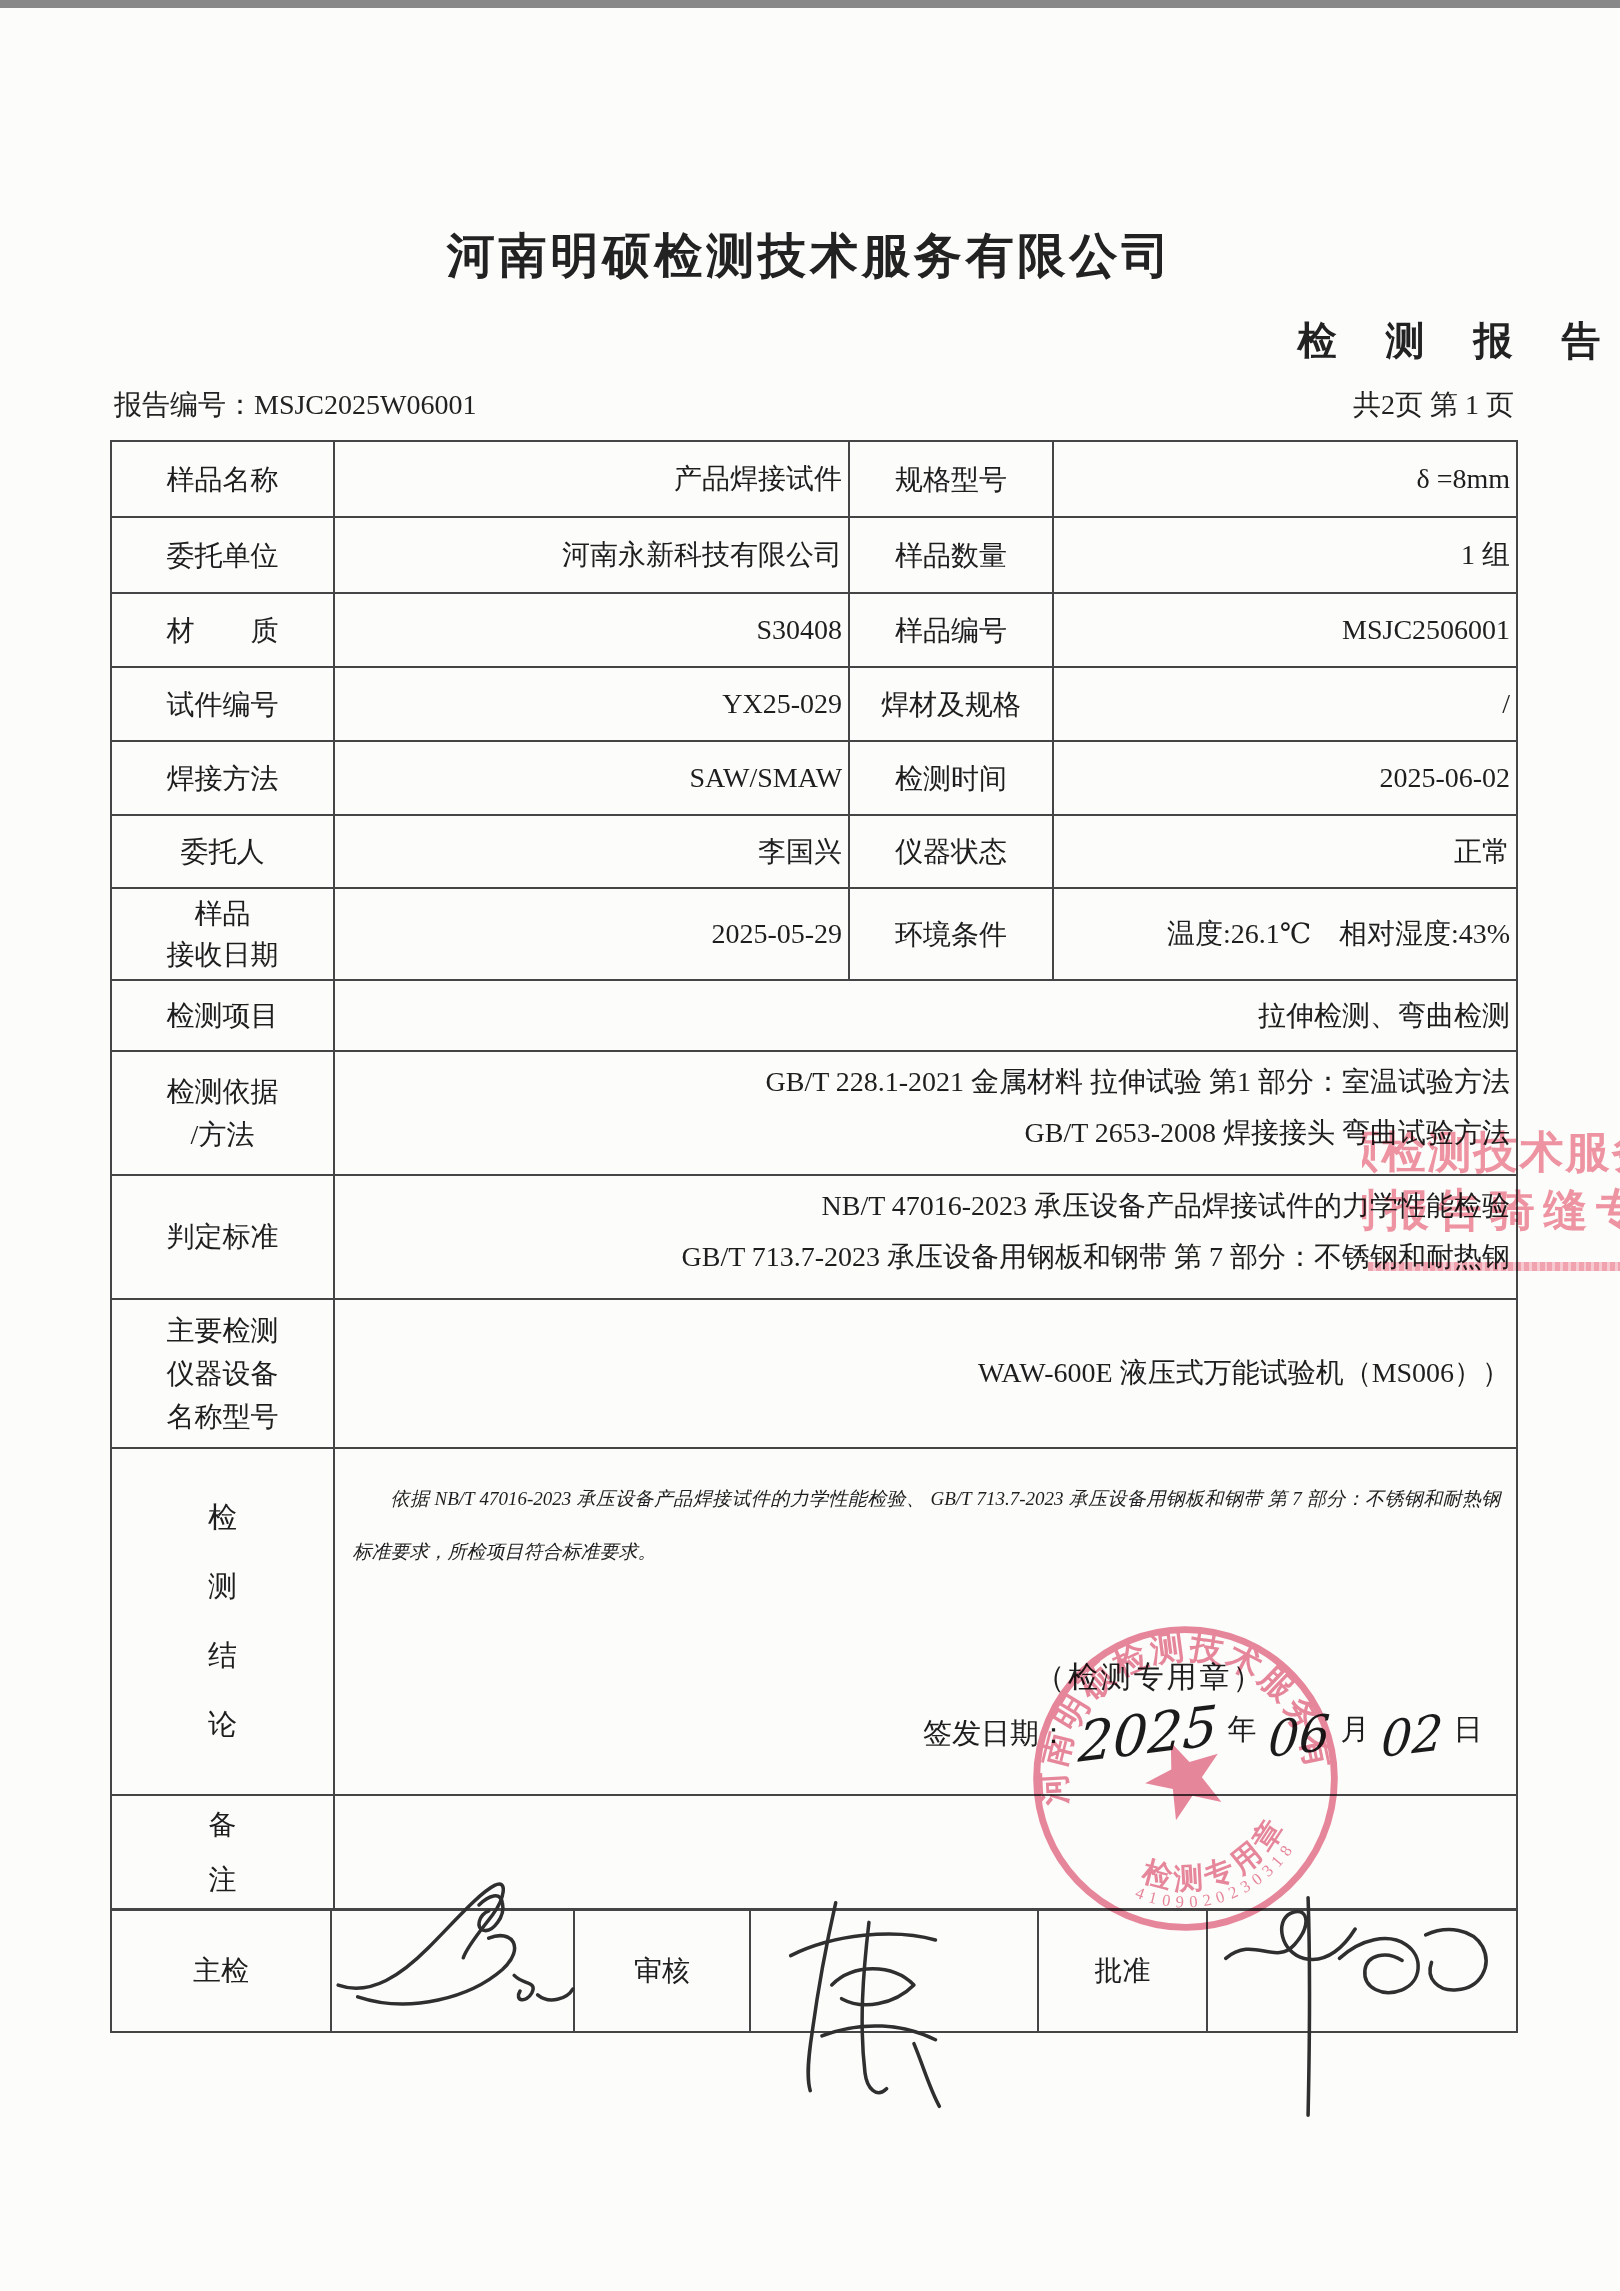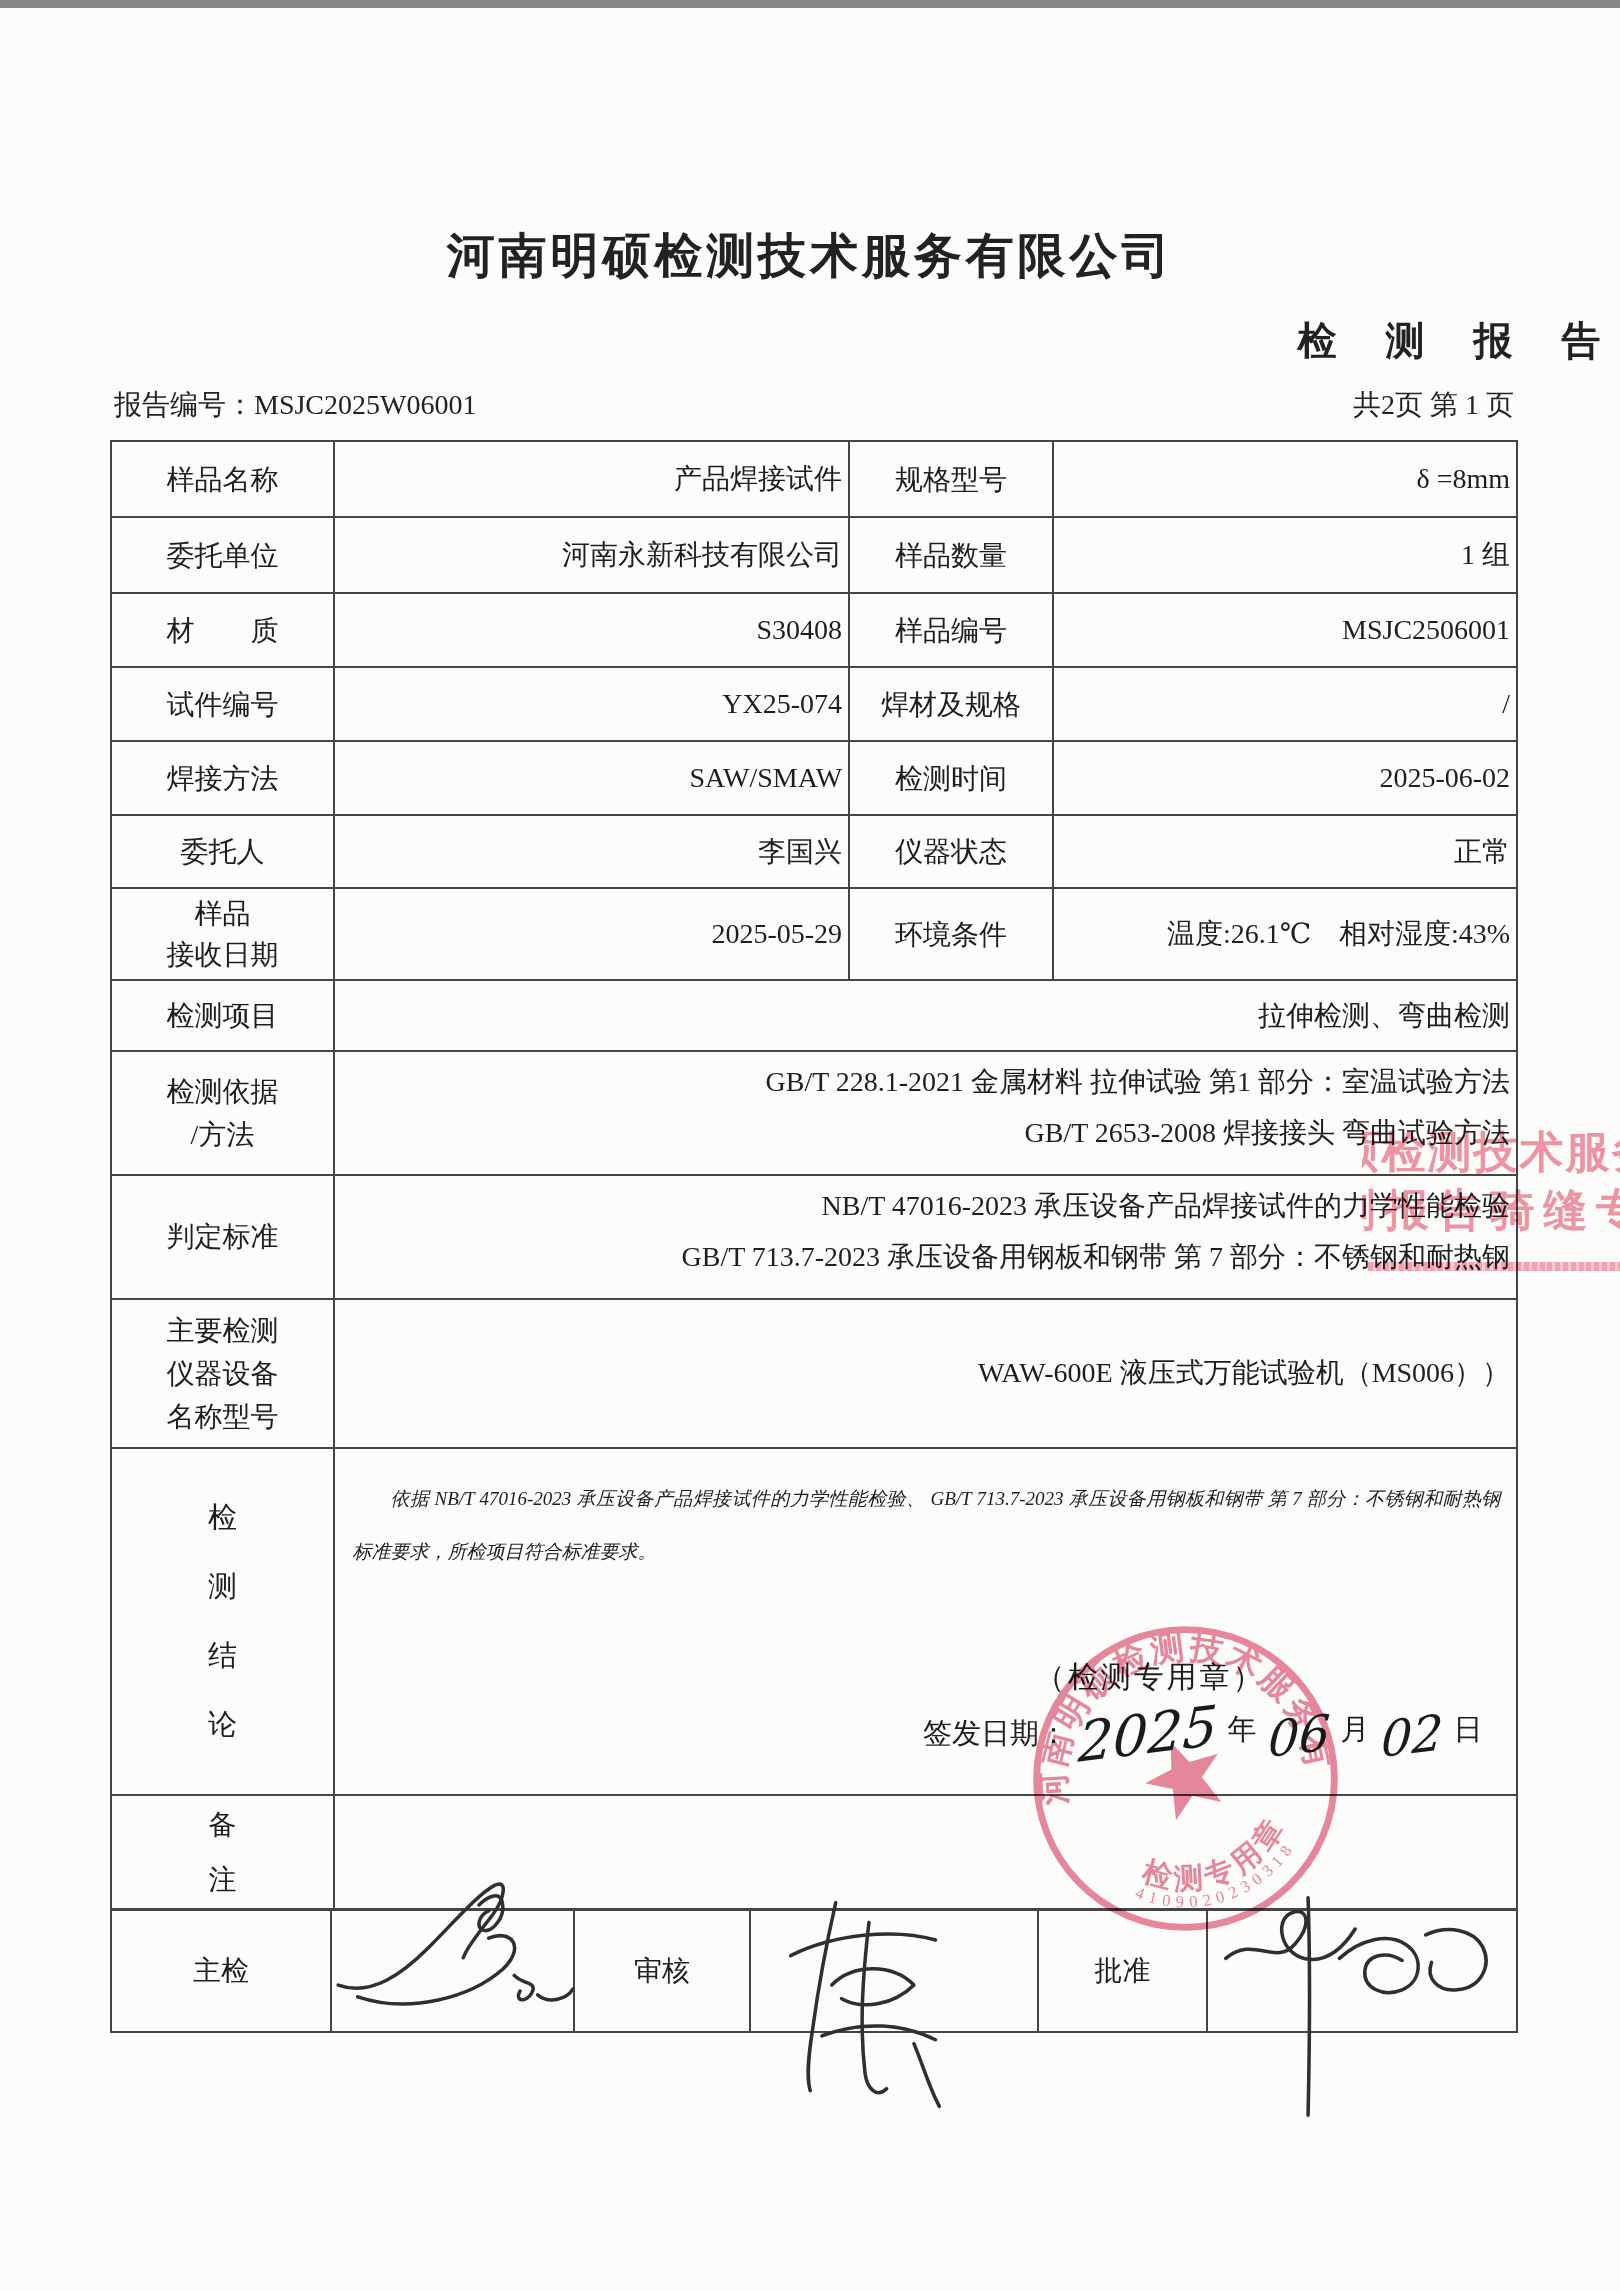--- a/index.html
+++ b/index.html
@@ -125,21 +125,21 @@
         <td class="val">1 组</td>
       </tr>
       <tr style="height:74px">
         <td class="lbl">材　　质</td>
         <td class="val">S30408</td>
         <td class="lbl">样品编号</td>
         <td class="val">MSJC2506001</td>
       </tr>
       <tr style="height:74px">
         <td class="lbl">试件编号</td>
-        <td class="val">YX25-074</td>
+        <td class="val">YX25-029</td>
         <td class="lbl">焊材及规格</td>
         <td class="val">/</td>
       </tr>
       <tr style="height:74px">
         <td class="lbl">焊接方法</td>
         <td class="val">SAW/SMAW</td>
         <td class="lbl">检测时间</td>
         <td class="val">2025-06-02</td>
       </tr>
       <tr style="height:73px">

